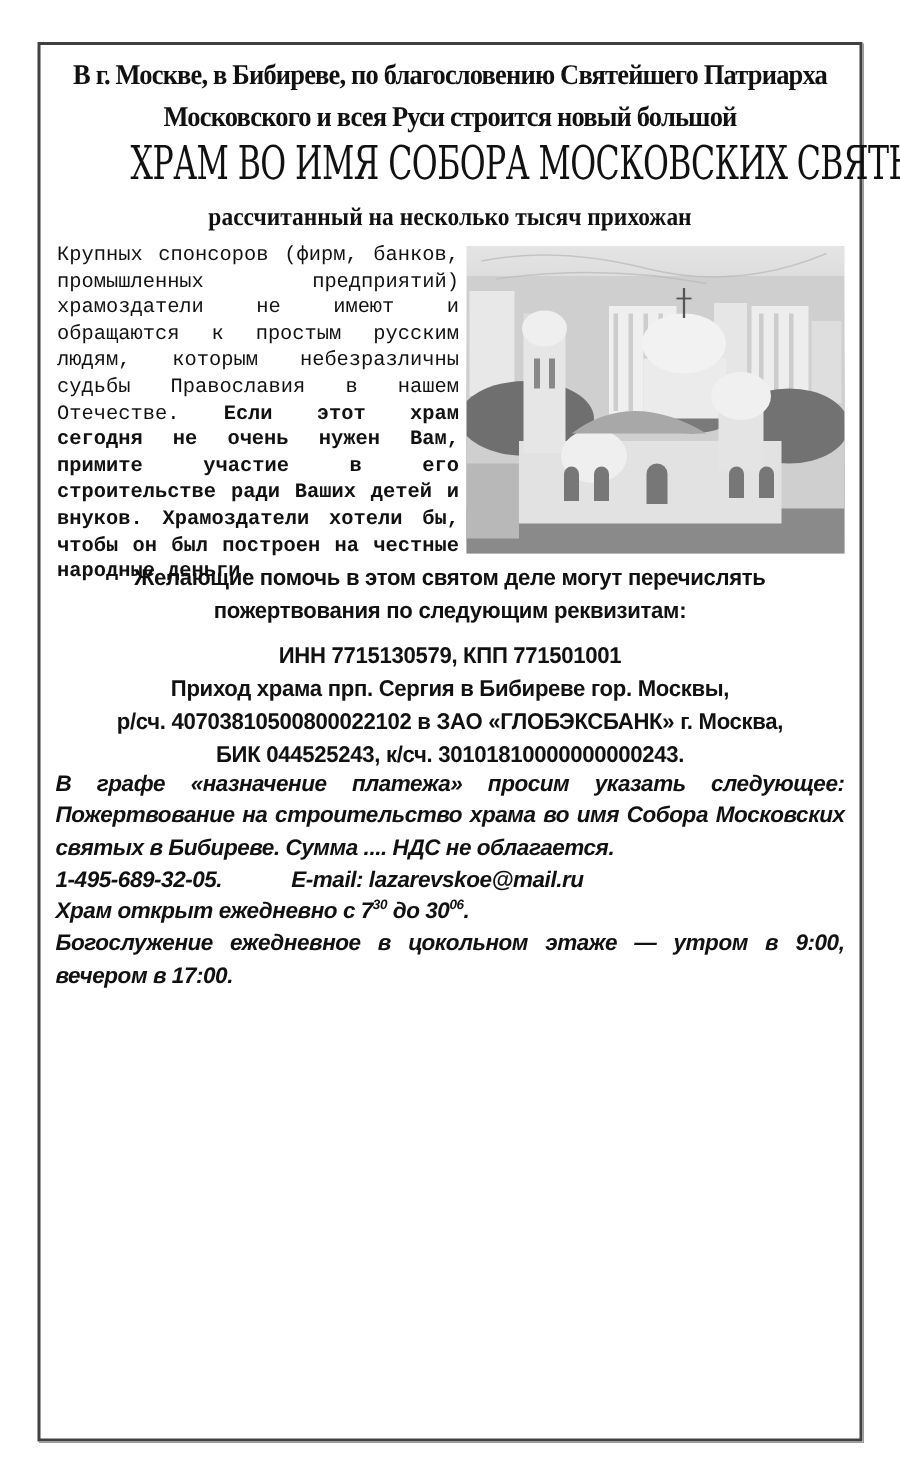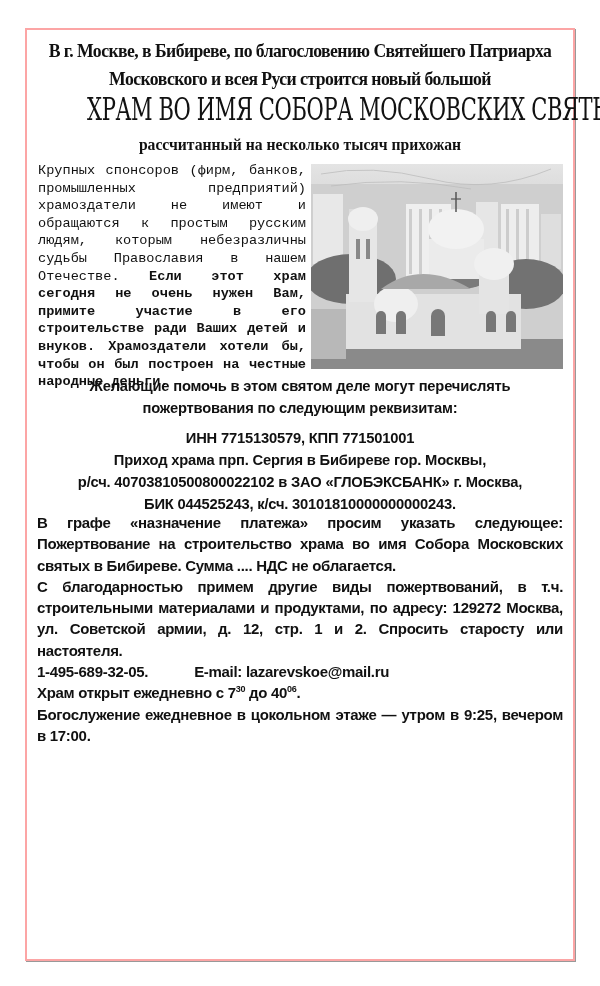--- a/index.html
+++ b/index.html
@@ -13,21 +13,21 @@
       position: relative;
       overflow: hidden;
       color: #111;
     }
     .ad-box {
       position: absolute;
       left: 25px;
       top: 28px;
       width: 546px;
       height: 929px;
-      border: 2px solid #fca5a5;
+      border: 2px solid #404040;
       box-shadow: 1px 1px 0 #999;
       box-sizing: content-box;
     }
     .header {
       text-align: center;
       font-family: "Liberation Serif", serif;
       font-weight: bold;
     }
     .header-line1 {
       position: absolute;
@@ -121,20 +121,21 @@
       font-family: "Liberation Sans", sans-serif;
       font-weight: bold;
       font-size: 15px;
       line-height: 21.3px;
       letter-spacing: -0.3px;
     }
     .details p {
       margin: 0;
       text-align: justify;
       text-align-last: left;
+      font-style: italic;
     }
     .details .contact-line { white-space: nowrap; }
     .email-gap { display: inline-block; width: 46px; }
     sup { font-size: 9px; line-height: 0; vertical-align: 6px; }
   </style>
 </head>
 <body>
 
 <div class="ad-box">
 
@@ -218,23 +219,22 @@
     <div class="cb-line">пожертвования по следующим реквизитам:</div>
     <div class="gap"></div>
     <div class="cb-line">ИНН 7715130579, КПП 771501001</div>
     <div class="cb-line">Приход храма прп. Сергия в Бибиреве гор. Москвы,</div>
     <div class="cb-line">р/сч. 40703810500800022102 в ЗАО «ГЛОБЭКСБАНК» г. Москва,</div>
     <div class="cb-line">БИК 044525243, к/сч. 30101810000000000243.</div>
   </div>
 
   <div class="details">
     <p>В графе «назначение платежа» просим указать следующее: Пожертвование на строительство храма во имя Собора Московских святых в Бибиреве. Сумма .... НДС не облагается.</p>
-    <p>С благодарностью примем другие виды пожертвований, в т.ч. строительными материалами и продуктами, по адресу: 129272 Москва, ул. Советской армии, д. 12, стр. 1 и 2. Спросить старосту или настоятеля.</p>
     <p class="contact-line">
       <span>1-495-689-32-05.</span><span class="email-gap"></span><span>E-mail: </span><span>lazarevskoe@mail.ru</span>
     </p>
     <p>
-      <span>Храм открыт ежедневно с 7</span><sup>30</sup><span> до 40</span><sup>06</sup><span>.</span>
+      <span>Храм открыт ежедневно с 7</span><sup>30</sup><span> до 30</span><sup>06</sup><span>.</span>
     </p>
-    <p>Богослужение ежедневное в цокольном этаже — утром в 9:25, вечером в 17:00.</p>
+    <p>Богослужение ежедневное в цокольном этаже — утром в 9:00, вечером в 17:00.</p>
   </div>
 
 </div>
 
 </body></html>

